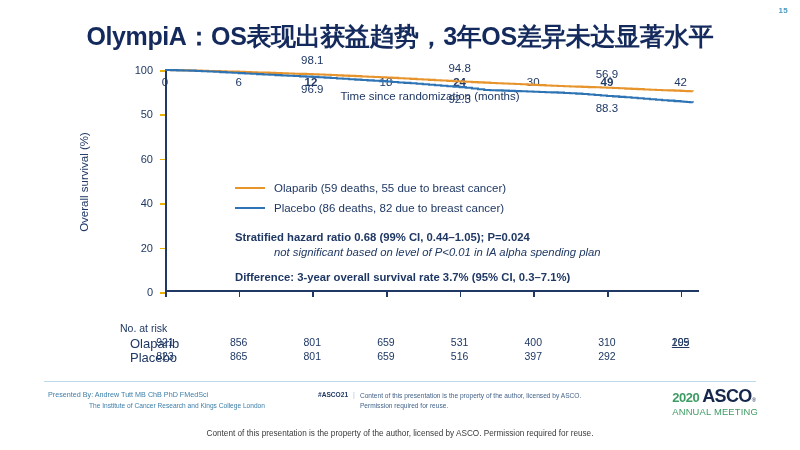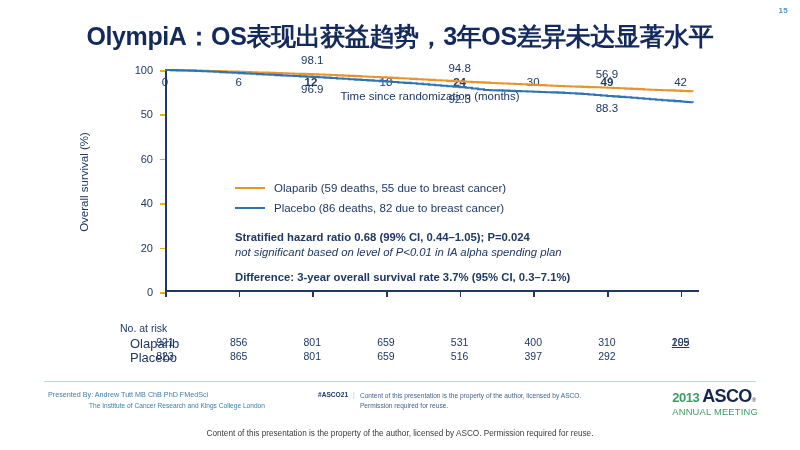--- a/index.html
+++ b/index.html
@@ -175,20 +175,21 @@
     color: #1F3864;
     white-space: nowrap;
     line-height: 15px;
   }
   #stat-note {
     font-size: 11.3px;
     font-style: italic;
     color: #1F3864;
     white-space: nowrap;
     line-height: 15px;
+    margin-left: 39px;
   }
   #stat-difference {
     font-size: 11.3px;
     font-weight: bold;
     color: #1F3864;
     white-space: nowrap;
     line-height: 15px;
     margin-top: 10px;
   }
   
@@ -443,21 +444,21 @@
     <span id="hashtag">#ASCO21</span>
     <span id="hashtag-sep">|</span>
     <span id="license-text">
       <span>Content of this presentation is the property of the author, licensed by ASCO.</span><br>
       <span>Permission required for reuse.</span>
     </span>
   </div>
 
   <div id="asco-logo">
     <div id="asco-logo-top">
-      <span id="asco-year">2013</span>
+      <span id="asco-year">2020</span>
       <span id="asco-name">ASCO</span>
       <span id="asco-reg">®</span>
     </div>
     <div id="asco-subtitle">ANNUAL MEETING</div>
   </div>
 
   <div id="bottom-copyright">Content of this presentation is the property of the author, licensed by ASCO. Permission required for reuse.</div>
 
 </div>
 

